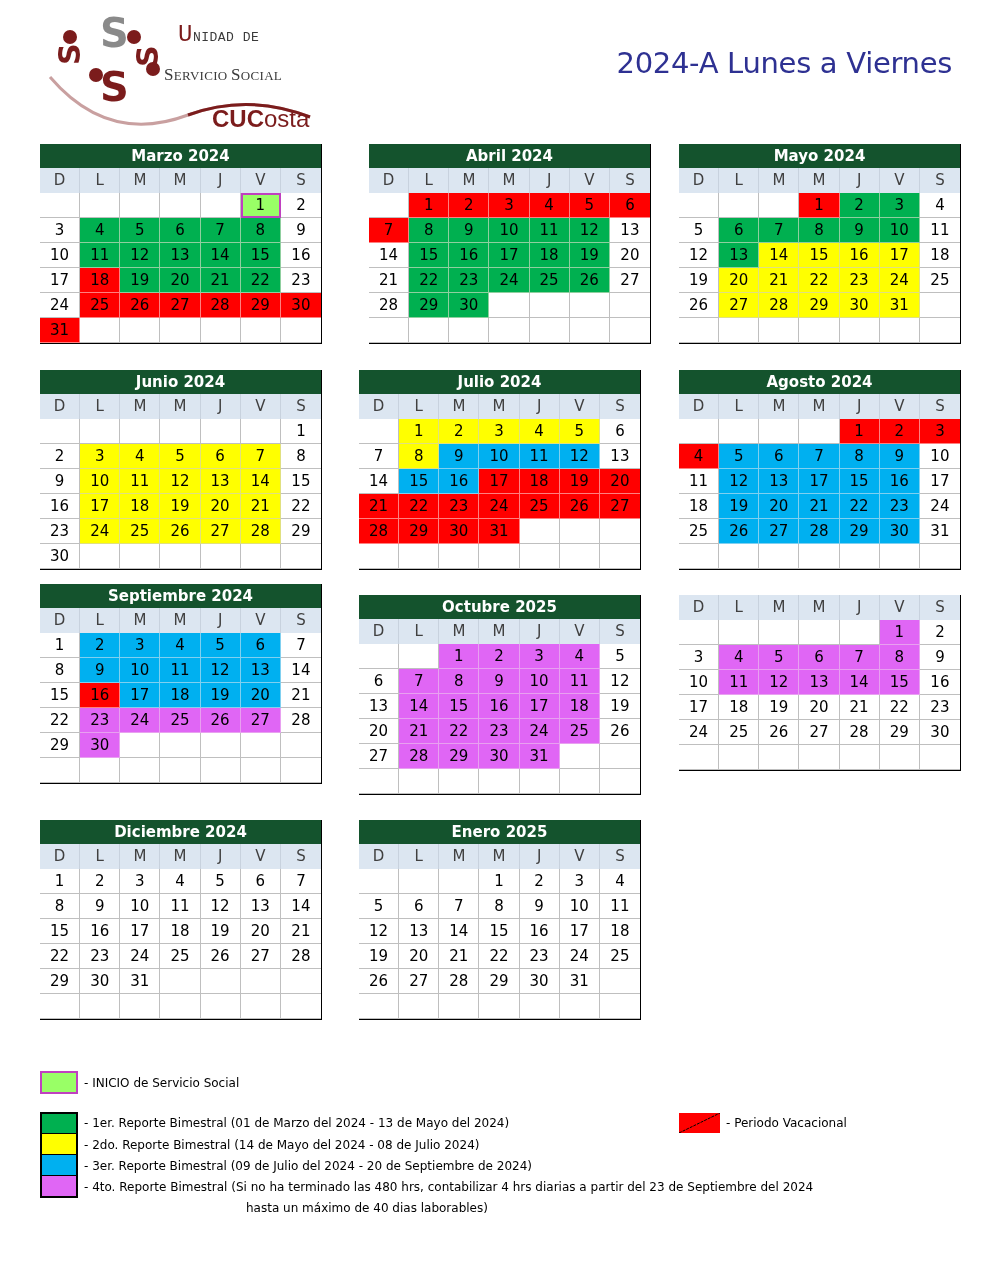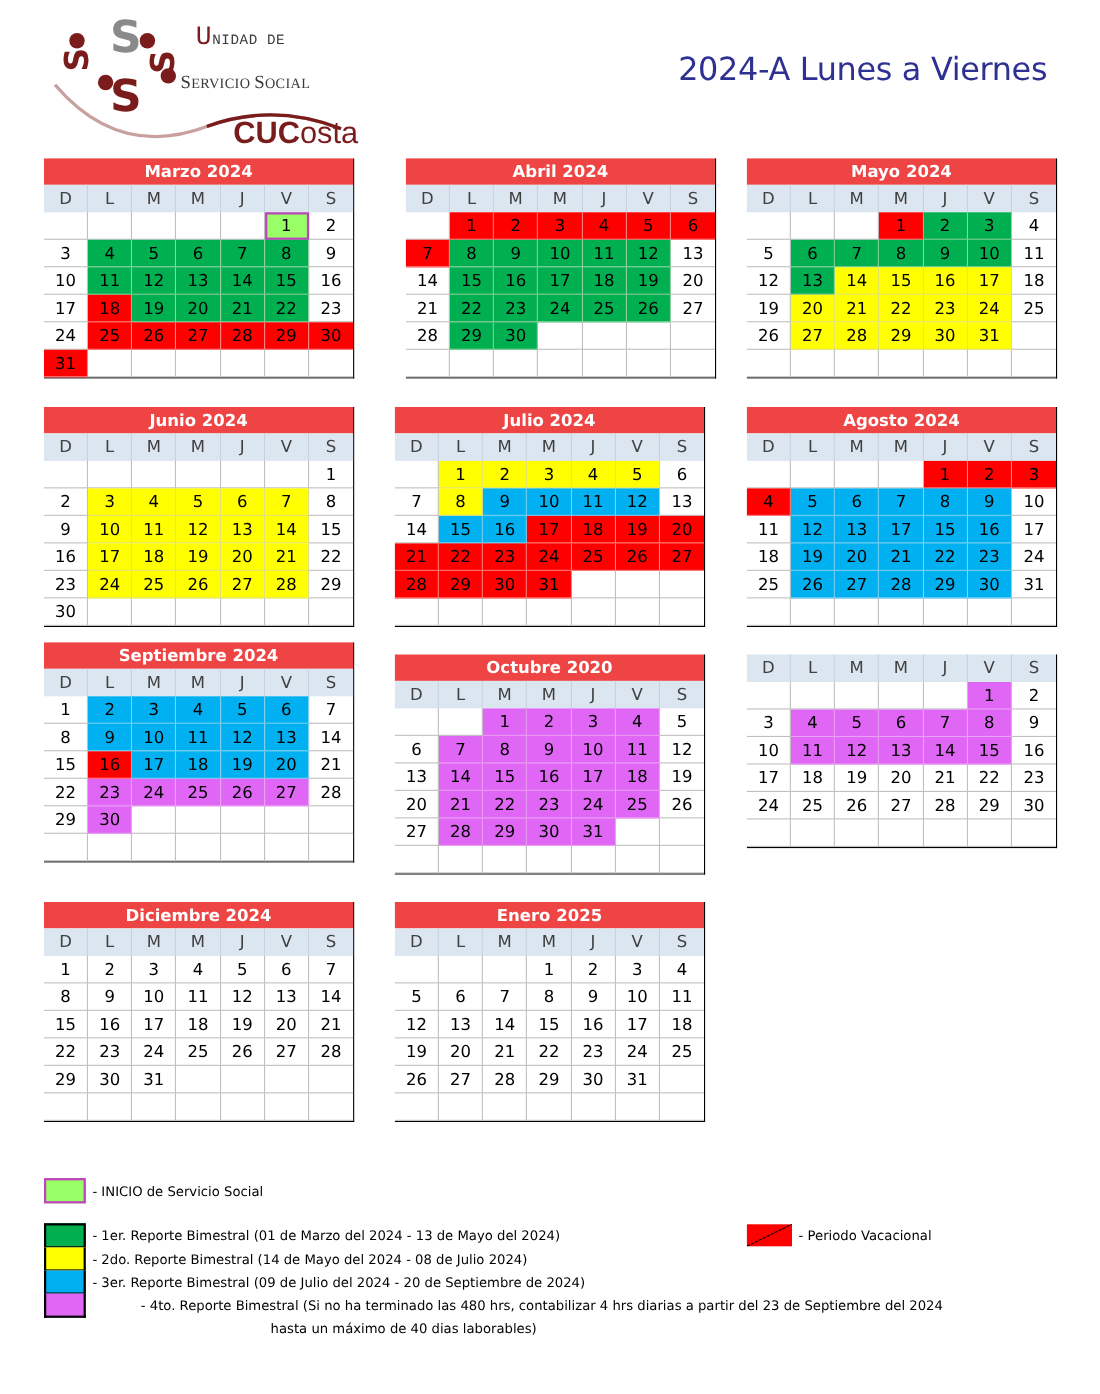--- a/index.html
+++ b/index.html
@@ -3,26 +3,26 @@
 <meta charset="utf-8">
 <style>
   html, body { margin: 0; padding: 0; background: #ffffff; }
   body { width: 1000px; height: 1267px; position: relative; overflow: hidden; font-family: "Liberation Sans", "DejaVu Sans", sans-serif; color: #000; }
   .logo { position: absolute; left: 48px; top: 5px; width: 270px; height: 128px; }
   .logo-svg { position: absolute; left: 0; top: 0; }
   .logo-line1 { position: absolute; left: 130px; top: 16px; font-family: Liberation Mono, monospace; color: #3a3a3a; font-size: 13px; letter-spacing: 0.5px; }
   .logo-line1 .cap { font-size: 24px; color: #7b1c1c; }
   .logo-line2 { position: absolute; left: 116px; top: 60px; font-family: "Liberation Serif", "DejaVu Serif", serif; color: #3a3a3a; font-size: 13px; letter-spacing: 0.3px; }
   .logo-line2 .cap { font-size: 17px; }
-  .logo-cuc { position: absolute; left: 164px; top: 100px; font-size: 28px; color: #7b1c1c; }
+  .logo-cuc { position: absolute; left: 164px; top: 100px; font-size: 24px; color: #7b1c1c; }
   .logo-cuc b { font-weight: bold; }
   .page-title { position: absolute; right: 48px; top: 46px; font-size: 29px; color: #2e3192; font-family: "DejaVu Sans", sans-serif; font-weight: normal; letter-spacing: -0.3px; }
 
   .month { position: absolute; width: 281px; border-right: 1px solid #000; border-bottom: 1px solid #000; }
-  .month-title { height: 24px; line-height: 24px; background: #ef4444; color: #fff; text-align: center; font-weight: bold; font-size: 15px; font-family: "DejaVu Sans", sans-serif; }
+  .month-title { height: 24px; line-height: 24px; background: #14532d; color: #fff; text-align: center; font-weight: bold; font-size: 15px; font-family: "DejaVu Sans", sans-serif; }
   .grid { display: grid; grid-template-columns: repeat(7, 1fr); }
   .dow { height: 25px; line-height: 25px; background: #dce6f1; text-align: center; font-size: 15px; color: #404040; font-family: "DejaVu Sans", sans-serif; border-right: 1px solid #c8d2de; }
   .dow:last-child { border-right: none; }
   .day { height: 24px; line-height: 24px; text-align: center; font-size: 15px; font-family: "DejaVu Sans", sans-serif; border-right: 1px solid #bfbfbf; border-bottom: 1px solid #bfbfbf; box-sizing: content-box; }
   .day:nth-child(7n) { border-right: none; }
   .c-g { background: #00b050; border-color: #8fcf9f; }
   .c-y { background: #ffff00; border-color: #e0e080; }
   .c-b { background: #00b0f0; border-color: #80d0f0; }
   .c-p { background: #e066f5; border-color: #e8a0f0; }
   .c-r { background: #ff0000; border-color: #ff8080; }
@@ -442,21 +442,21 @@
         <div class="day"></div>
         <div class="day"></div>
         <div class="day"></div>
         <div class="day"></div>
         <div class="day"></div>
         <div class="day"></div>
         <div class="day"></div>
       </div>
     </div>
     <div class="month" style="left: 359px; top: 595px;">
-      <div class="month-title">Octubre 2020</div>
+      <div class="month-title">Octubre 2025</div>
       <div class="grid">
         <div class="dow">D</div>
         <div class="dow">L</div>
         <div class="dow">M</div>
         <div class="dow">M</div>
         <div class="dow">J</div>
         <div class="dow">V</div>
         <div class="dow">S</div>
       </div>
       <div class="grid">
@@ -680,21 +680,21 @@
   <div class="swatch" style="left:40px;top:1100px;height:22px;background:#00b050;border:2px solid #000;border-bottom:1px solid #000;"></div>
   <div class="legend-text" style="left:84px;top:1104px;">- 1er. Reporte Bimestral (01 de Marzo del 2024 - 13 de Mayo del 2024)</div>
 
   <div class="swatch" style="left:40px;top:1122px;height:21px;background:#ffff00;border-left:2px solid #000;border-right:2px solid #000;border-bottom:1px solid #000;"></div>
   <div class="legend-text" style="left:84px;top:1126px;">- 2do. Reporte Bimestral (14 de Mayo del 2024 - 08 de Julio 2024)</div>
 
   <div class="swatch" style="left:40px;top:1143px;height:21px;background:#00b0f0;border-left:2px solid #000;border-right:2px solid #000;border-bottom:1px solid #000;"></div>
   <div class="legend-text" style="left:84px;top:1147px;">- 3er. Reporte Bimestral (09 de Julio del 2024 - 20 de Septiembre de 2024)</div>
 
   <div class="swatch" style="left:40px;top:1164px;height:22px;background:#e066f5;border-left:2px solid #000;border-right:2px solid #000;border-bottom:2px solid #000;"></div>
-  <div class="legend-text" style="left:84px;top:1168px;margin-left:44px;">- 4to. Reporte Bimestral (Si no ha terminado las 480 hrs, contabilizar 4 hrs diarias a partir del 23 de Septiembre del 2024</div>
+  <div class="legend-text" style="left:84px;top:1168px;">- 4to. Reporte Bimestral (Si no ha terminado las 480 hrs, contabilizar 4 hrs diarias a partir del 23 de Septiembre del 2024</div>
   <div class="legend-text" style="left:246px;top:1189px;">hasta un máximo de 40 dias laborables)</div>
 
   <div class="swatch" style="left:679px;top:1101px;height:20px;width:41px;background:#ff0000;">
     <svg width="41" height="20">
         <line x1="0" y1="20" x2="41" y2="0" stroke="#000" stroke-width="1" stroke-dasharray="3 1"></line>
       </svg>
   </div>
   <div class="legend-text" style="left:726px;top:1104px;">- Periodo Vacacional</div>
 </div>
 

